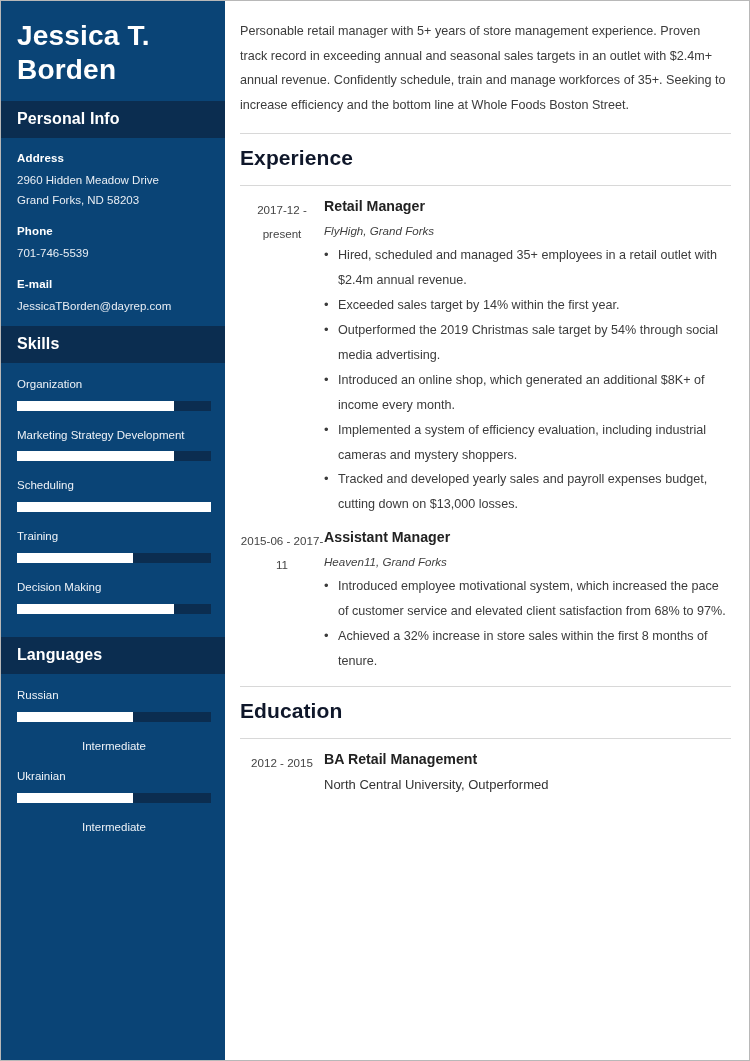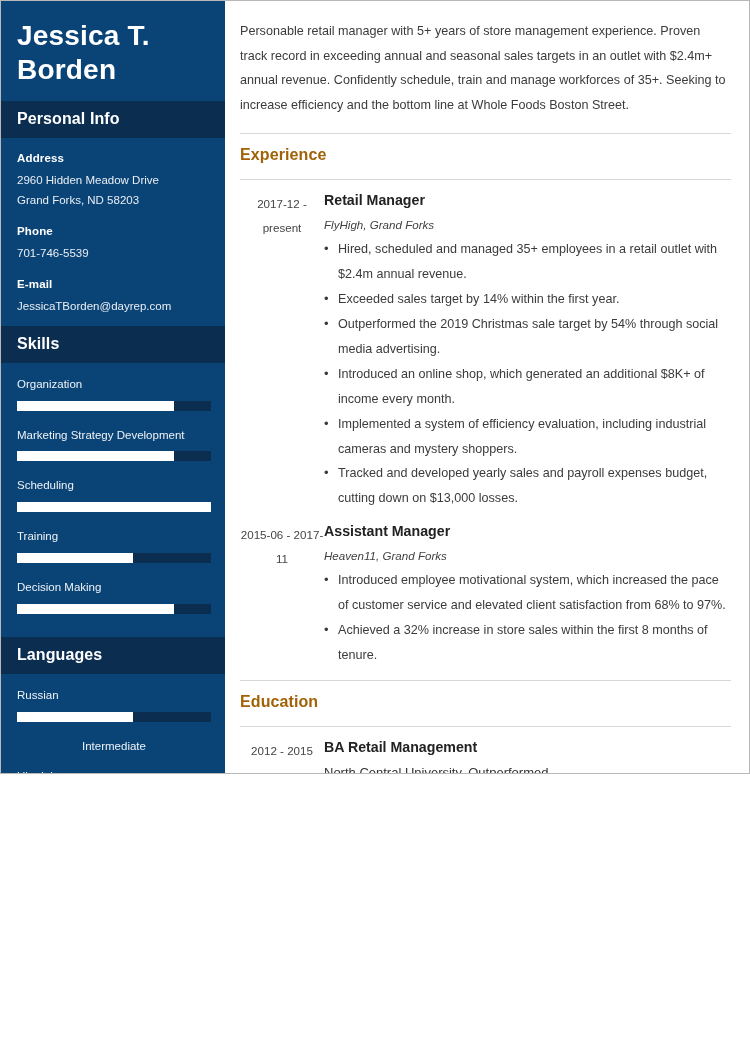--- a/index.html
+++ b/index.html
@@ -7,21 +7,21 @@
   html, body {
     width: 750px;
     height: 1061px;
     background: #ffffff;
     font-family: "Liberation Sans", sans-serif;
   }
 
   .page {
     position: relative;
     width: 750px;
-    height: 774px;
+    height: 1061px;
     background: #ffffff;
     border: 1px solid #b8b8b8;
     display: flex;
     overflow: hidden;
   }
 
   
   .sidebar {
     width: 224px;
     flex: 0 0 224px;
@@ -110,23 +110,23 @@
     padding: 4px 0 10px 0;
   }
 
   .rule {
     height: 1px;
     background: #d8d8d8;
     margin: 6px 0 0 0;
   }
 
   .section-title {
-    font-size: 16px;
-    font-weight: bold;
-    color: #a16207;
+    font-size: 21px;
+    font-weight: bold;
+    color: #0f172a;
     padding: 12px 0 9px 0;
     letter-spacing: 0.1px;
   }
 
   .entry {
     display: flex;
     padding-top: 10px;
   }
   .entry-dates {
     flex: 0 0 84px;

